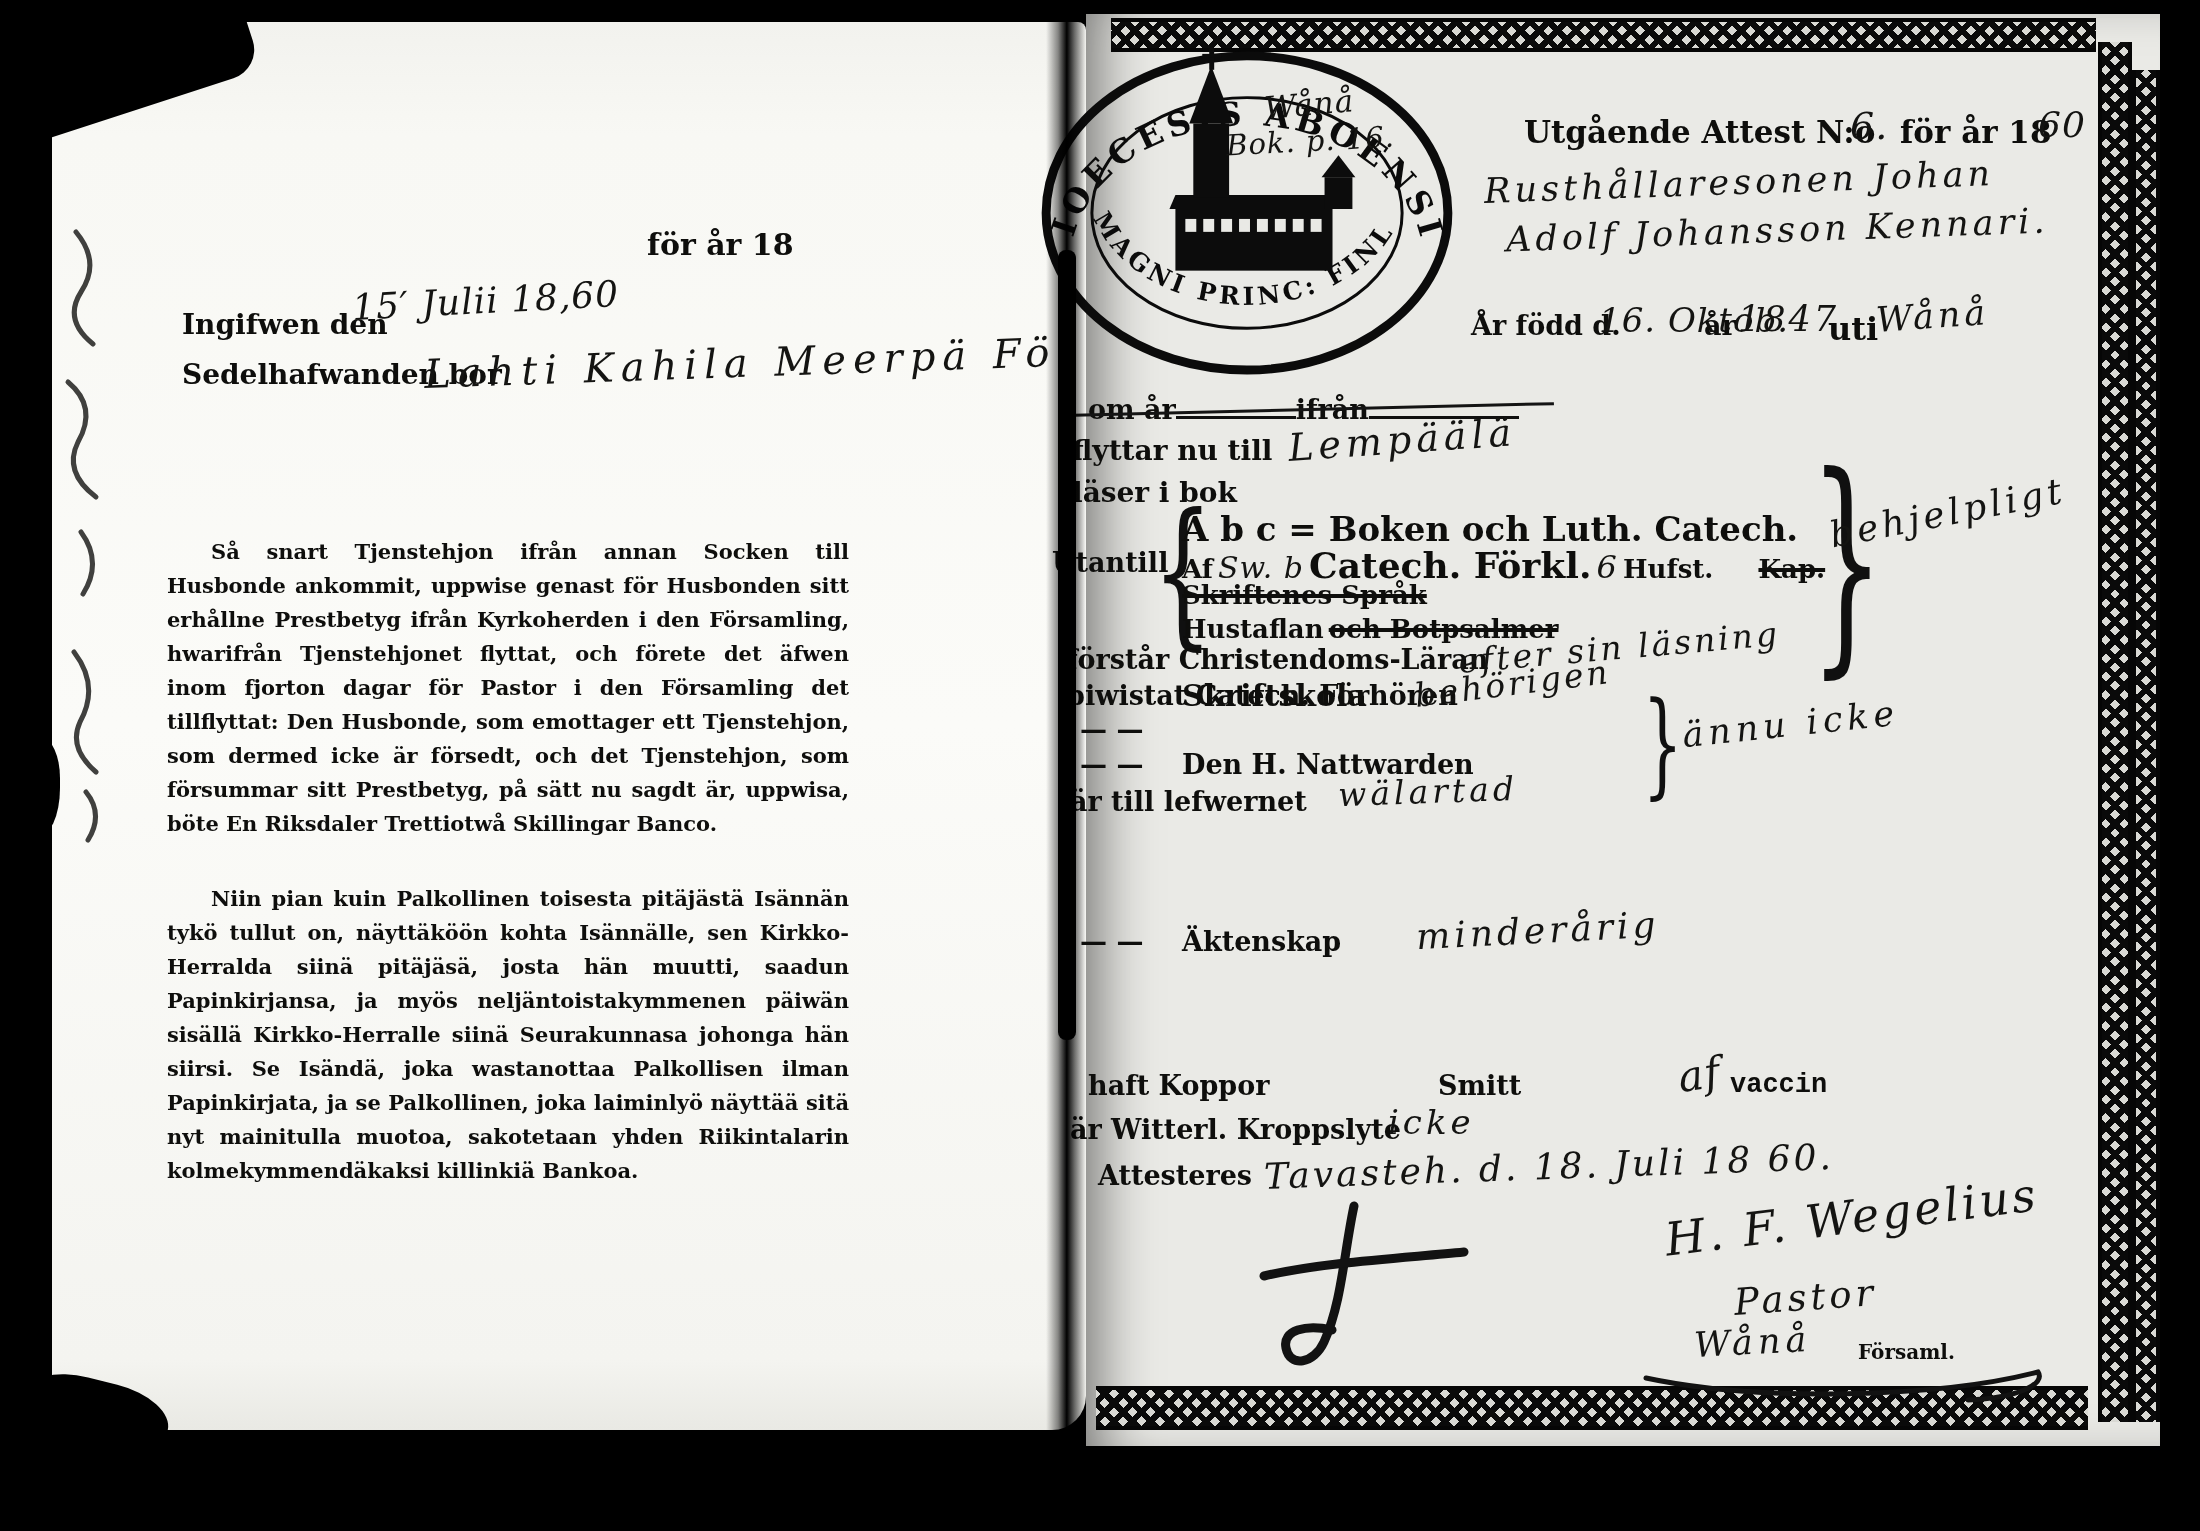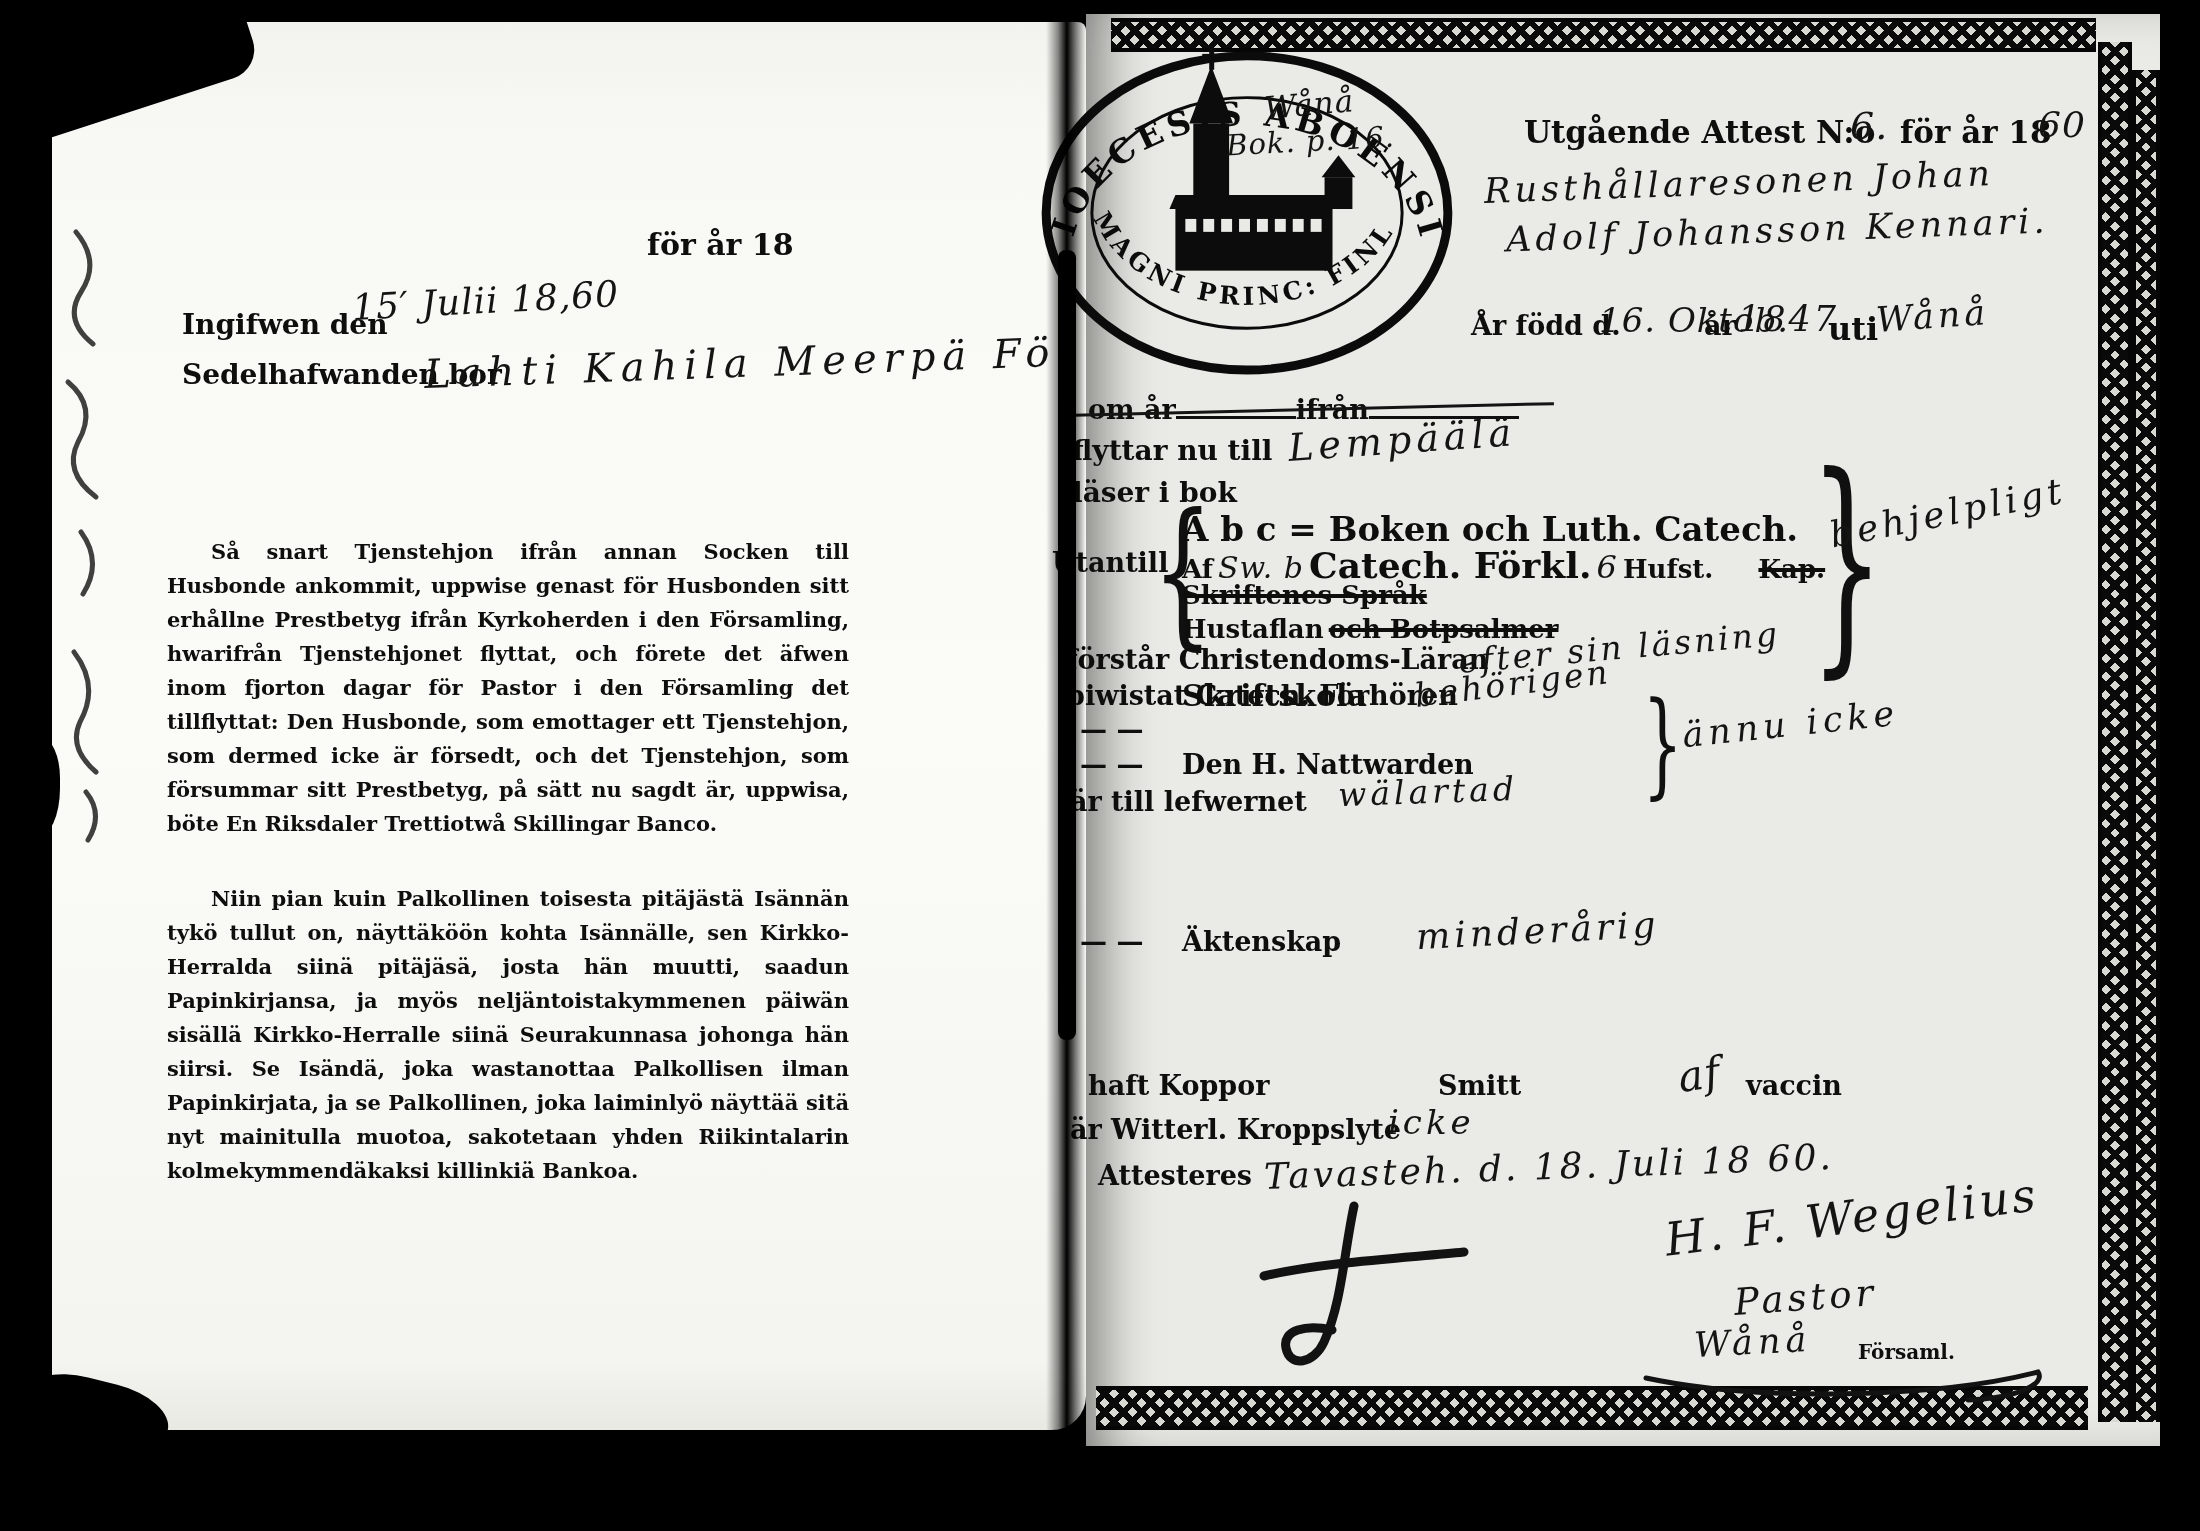--- a/index.html
+++ b/index.html
@@ -178,21 +178,21 @@
     <div class="abs printed" style="left:-16px;top:772px;font-size:27px;">är till lefwernet</div>
     <div class="abs hw" style="left:252px;top:758px;font-size:33px;transform:rotate(-2deg);letter-spacing:4px;">wälartad</div>
 
     <div class="abs printed" style="left:-6px;top:912px;font-size:27px;">— —</div>
     <div class="abs printed" style="left:96px;top:912px;font-size:27px;">Äktenskap</div>
     <div class="abs hw" style="left:330px;top:896px;font-size:36px;transform:rotate(-3deg);letter-spacing:4px;">minderårig</div>
 
     <div class="abs printed" style="left:2px;top:1056px;font-size:27px;">haft Koppor</div>
     <div class="abs printed" style="left:352px;top:1056px;font-size:27px;">Smitt</div>
     <div class="abs hw" style="left:592px;top:1036px;font-size:42px;transform:rotate(-9deg);">af</div>
-    <div class="abs printed" style="left:660px;top:1056px;font-size:27px;">vaccin</div>
+    <div class="abs printed" style="left:644px;top:1056px;font-size:27px;font-family:Liberation Mono, monospace;">vaccin</div>
 
     <div class="abs printed" style="left:-16px;top:1100px;font-size:27px;">är Witterl. Kroppslyte</div>
     <div class="abs hw" style="left:302px;top:1088px;font-size:34px;letter-spacing:4px;">icke</div>
 
     <div class="abs printed" style="left:12px;top:1146px;font-size:27px;">Attesteres</div>
     <div class="abs hw" style="left:178px;top:1132px;font-size:36px;transform:rotate(-2deg);letter-spacing:3px;">Tavasteh. d. 18. Juli 18 60.</div>
 
     <svg class="abs" style="left:118px;top:1178px;" width="330" height="190" viewBox="0 0 330 190">
       <g fill="none" stroke="#121212" stroke-width="9" stroke-linecap="round">
         <path d="M150 14 C 140 60, 138 110, 120 150 C 110 172, 86 176, 82 156 C 78 138, 102 132, 128 138"></path>

